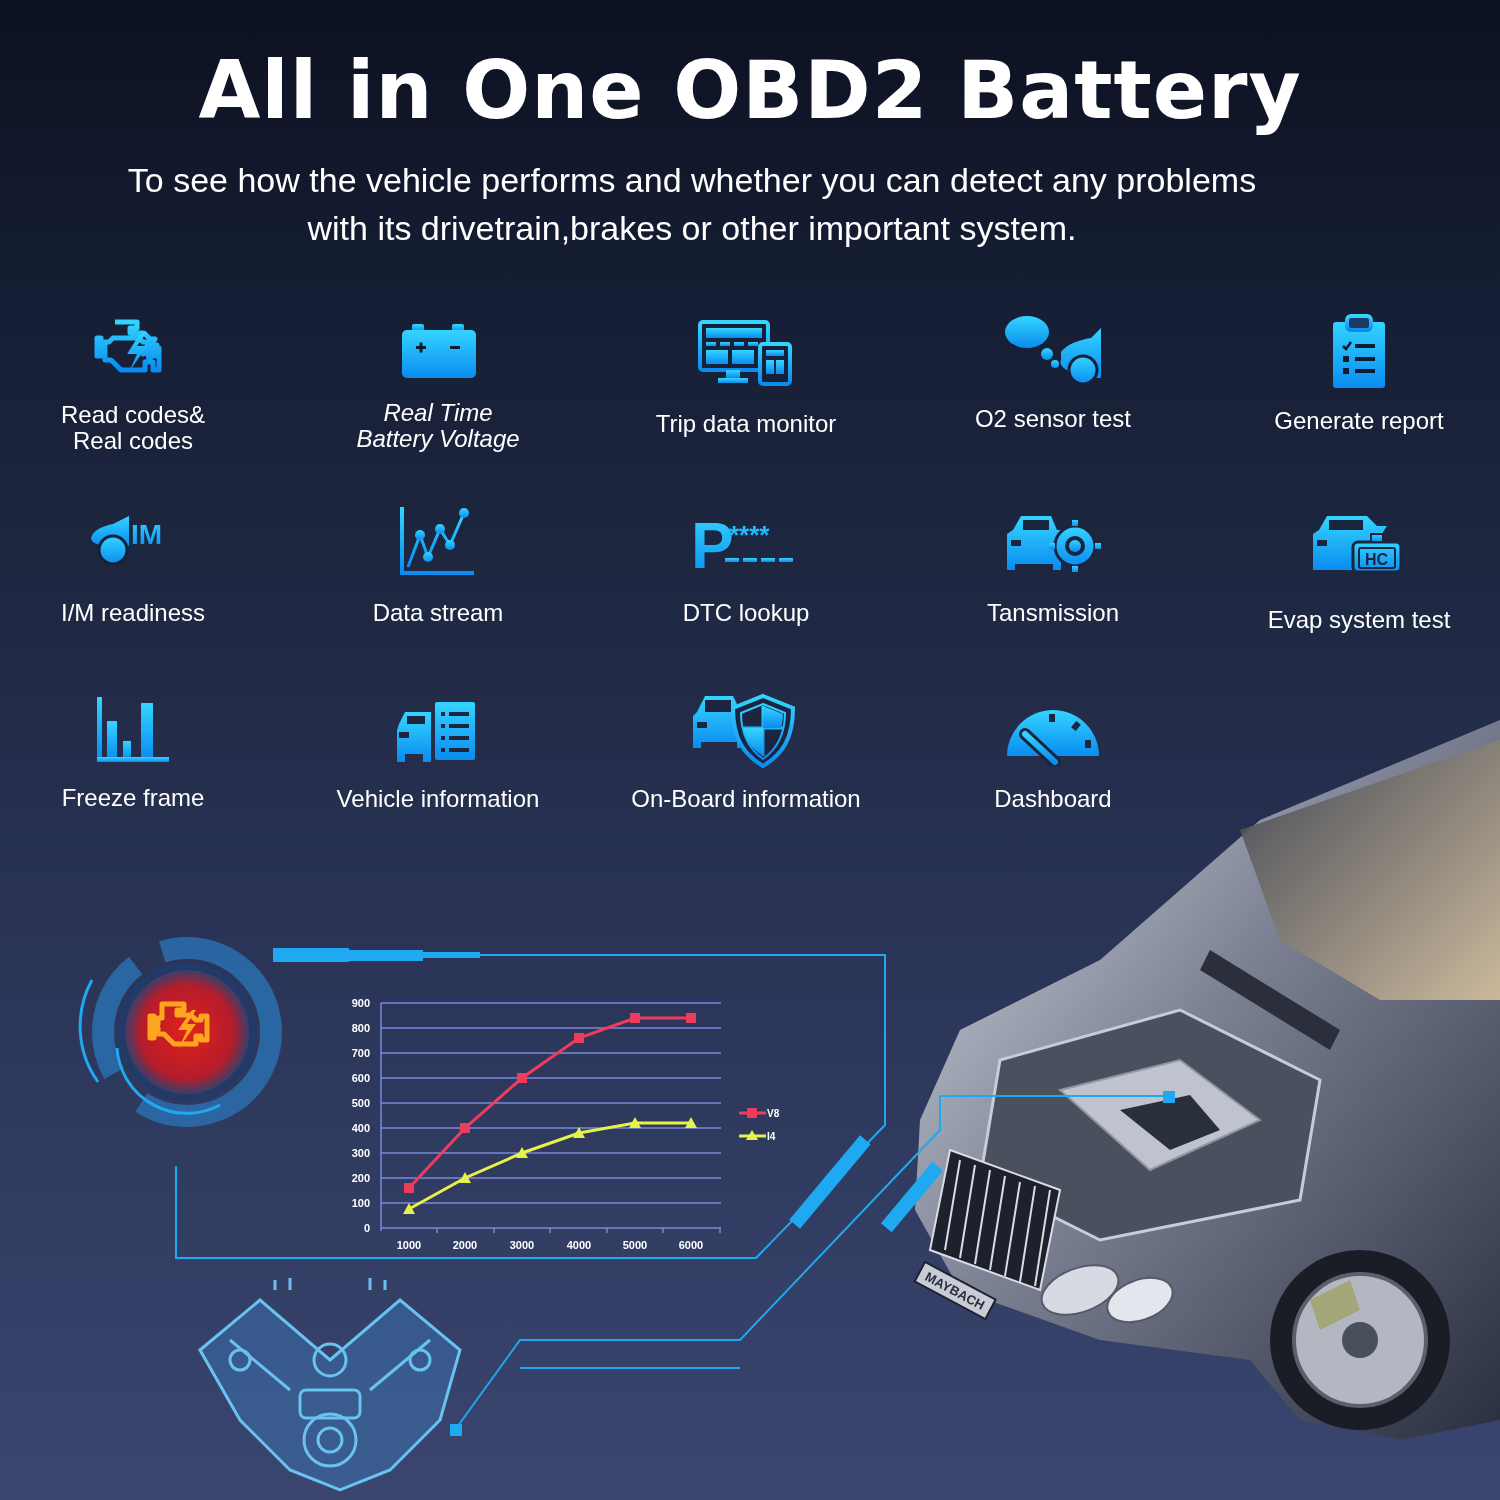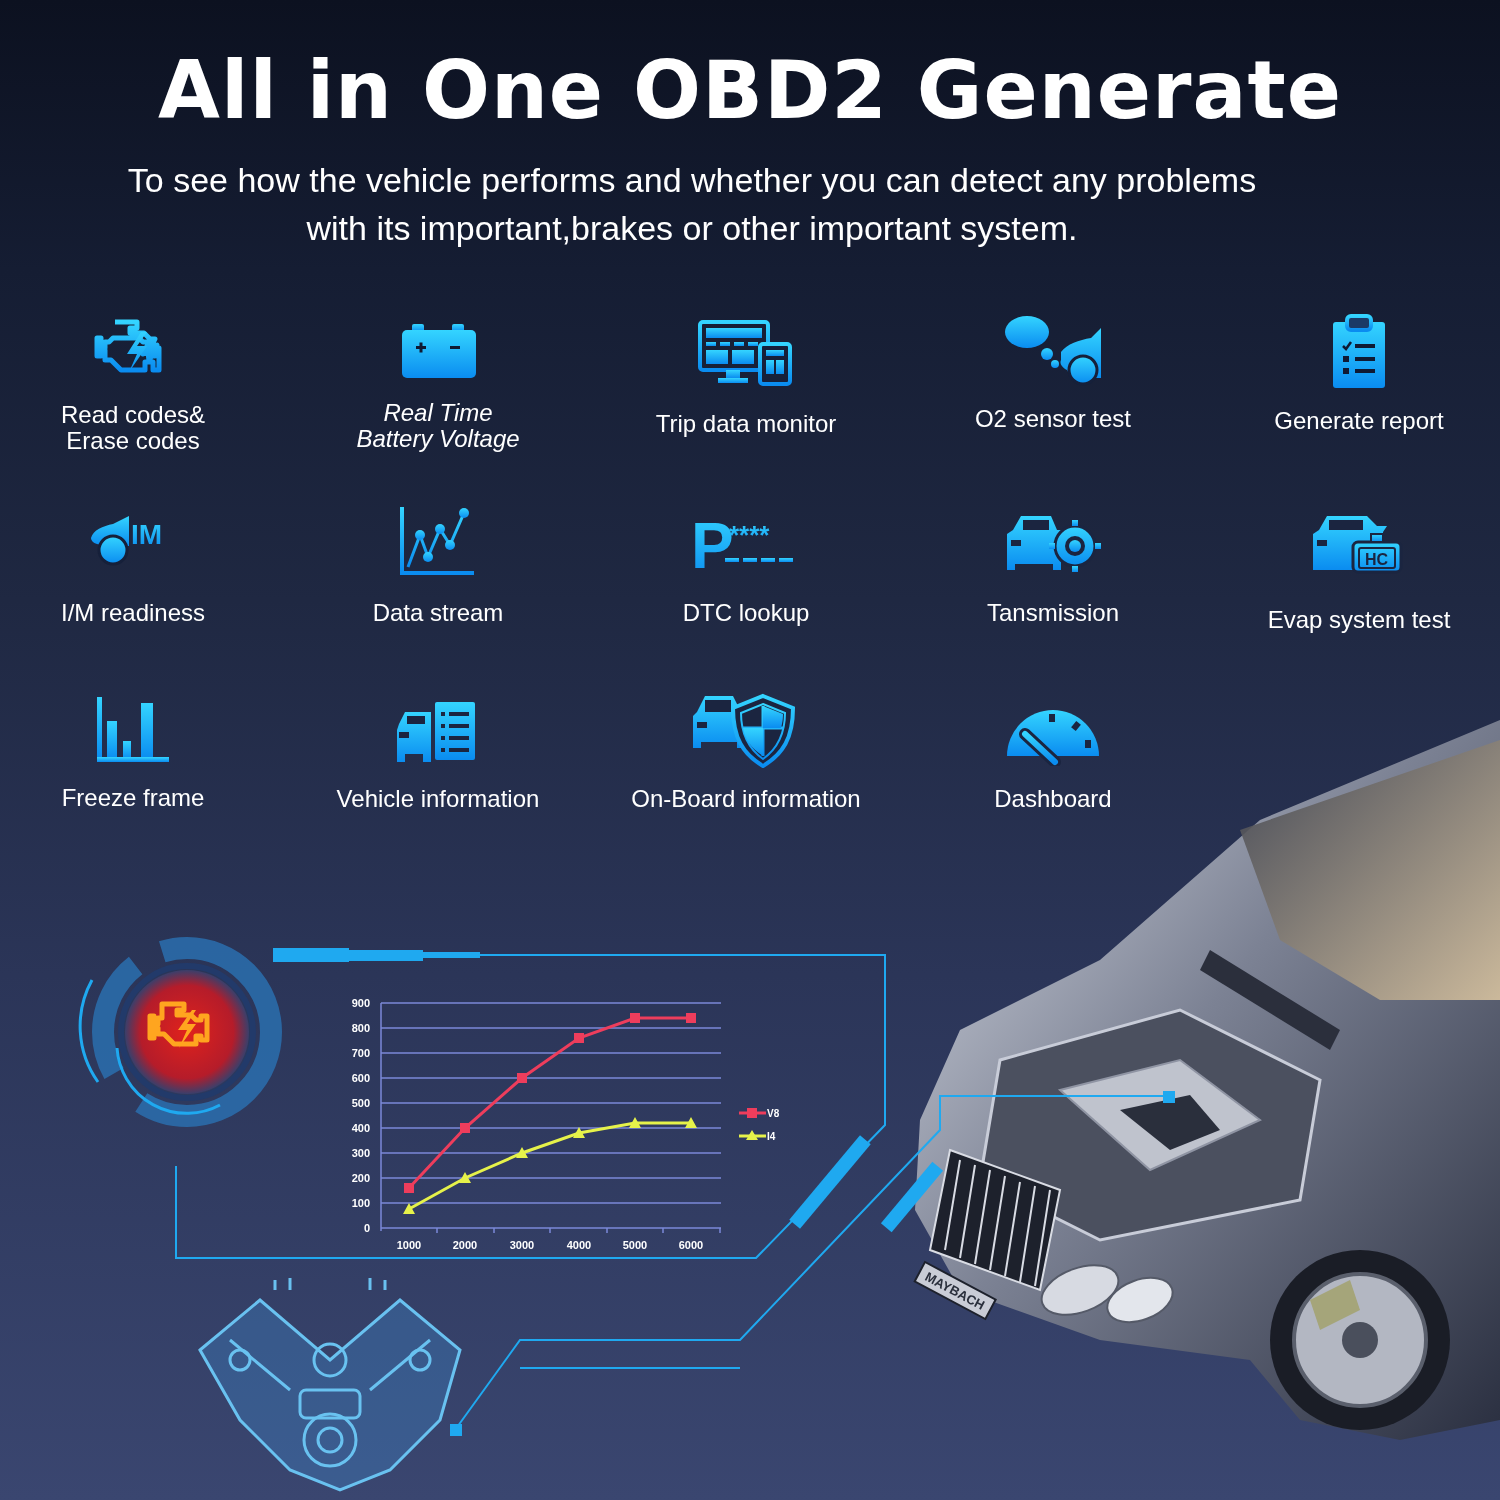--- a/index.html
+++ b/index.html
@@ -27,24 +27,24 @@
     position: absolute; left: 0; width: 260px; text-align: center;
     font-size: 24px; line-height: 26px; color: #fff;
   }
   svg text { font-family: "Liberation Sans", sans-serif; }
   .chart-wrap { position: absolute; left: 0; top: 0; width: 1500px; height: 1500px; pointer-events: none; }
   .chart-wrap * { pointer-events: auto; }
 </style>
 </head>
 <body>
 
-<div class="title">All in One OBD2 Generate</div>
+<div class="title">All in One OBD2 Battery</div>
 <div class="subtitle">
   <div>To see how the vehicle performs and whether you can detect any problems</div>
-  <div>with its important,brakes or other important system.</div>
+  <div>with its drivetrain,brakes or other important system.</div>
 </div>
 
 <svg width="0" height="0" style="position:absolute">
   <defs>
     <linearGradient id="ig" x1="0" y1="0" x2="0" y2="1">
       <stop offset="0" stop-color="#34d4ff"></stop>
       <stop offset="1" stop-color="#0a8cf0"></stop>
     </linearGradient>
     <radialGradient id="redglow" cx="0.5" cy="0.5" r="0.5">
       <stop offset="0" stop-color="#e0221c"></stop>
@@ -63,21 +63,21 @@
   </defs>
 </svg>
 
 <div class="feature" style="left:3px; top:318px; height:150px;">
   <svg class="icon" width="80" height="64" viewBox="0 0 80 64">
     <path d="M22 4h22v6h-7v5h14l6 6h5l-4 8 6-2-8 16-1-9-5 2 6-12h-6l-4-4H20l-4 4h-4v6H8V20H4v18h4v-6h4v10h6l10 10h24v-8h8v8h6V30h-4v8h-4v-6h-4" fill="none" stroke="url(#ig)" stroke-width="5" stroke-linejoin="round"></path>
     <path d="M48 14l-14 22h10l-8 18 18-26H44l10-14z" fill="url(#ig)"></path>
   </svg>
   <div class="label" style="top:84px;">
     <div>Read codes&amp;</div>
-    <div>Erase codes</div>
+    <div>Real codes</div>
   </div>
 </div>
 
 <div class="feature" style="left:308px; top:316px; height:150px;font-style:italic;">
   <svg class="icon" width="80" height="64" viewBox="0 0 80 64">
     <rect x="14" y="8" width="12" height="8" rx="2" fill="url(#ig)"></rect>
     <rect x="54" y="8" width="12" height="8" rx="2" fill="url(#ig)"></rect>
     <rect x="4" y="14" width="74" height="48" rx="5" fill="url(#ig)"></rect>
     <rect x="18" y="30" width="10" height="3" fill="#0f1a33"></rect>
     <rect x="21.5" y="26.5" width="3" height="10" fill="#0f1a33"></rect>

